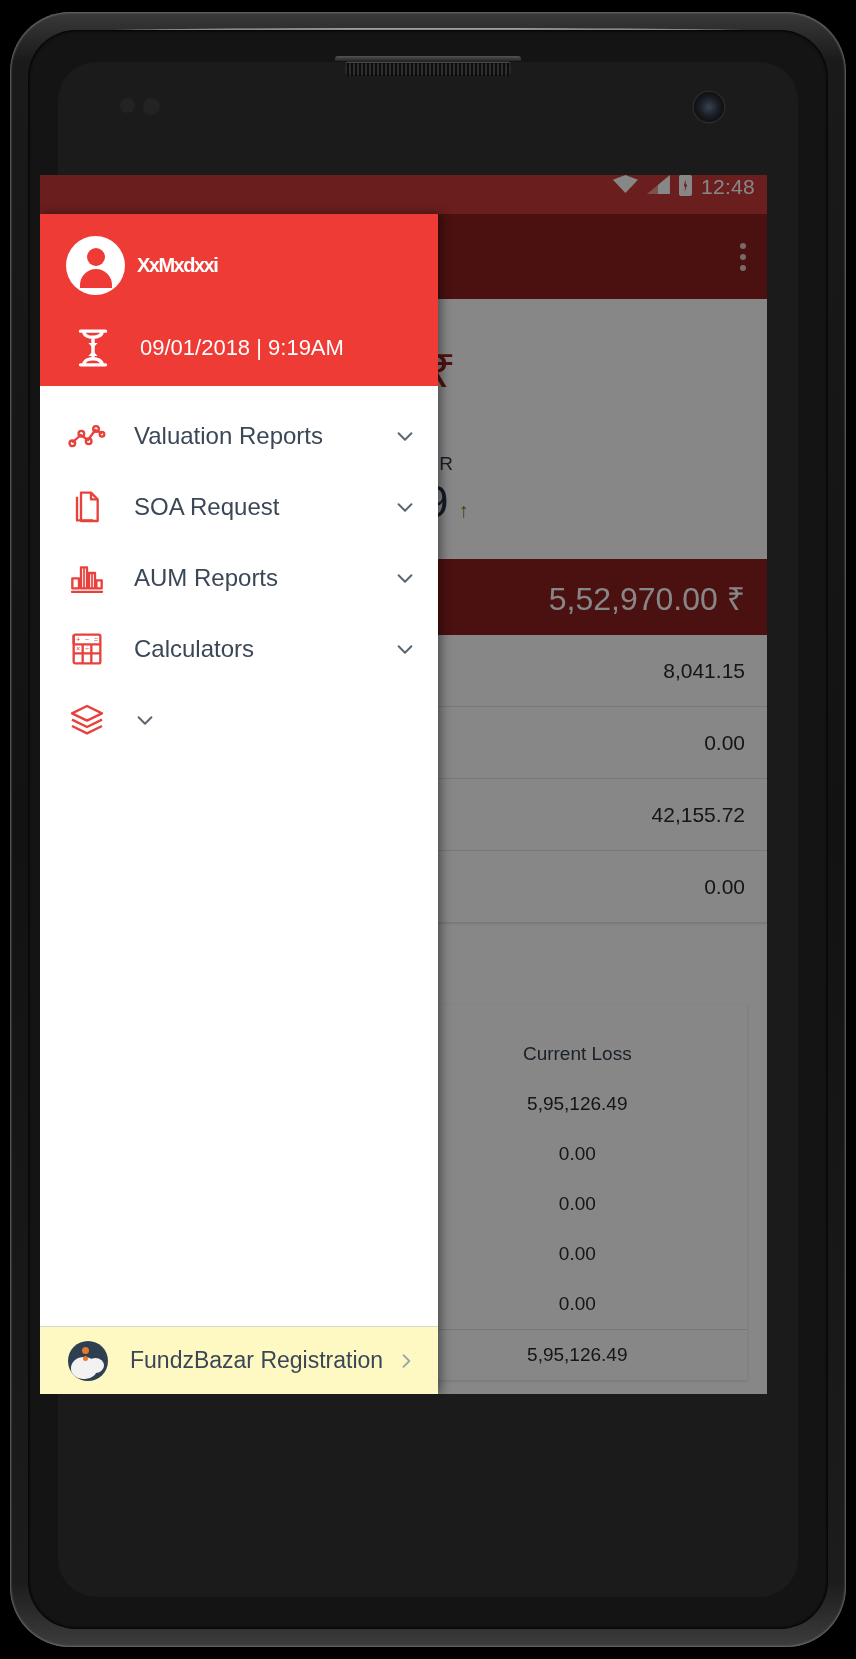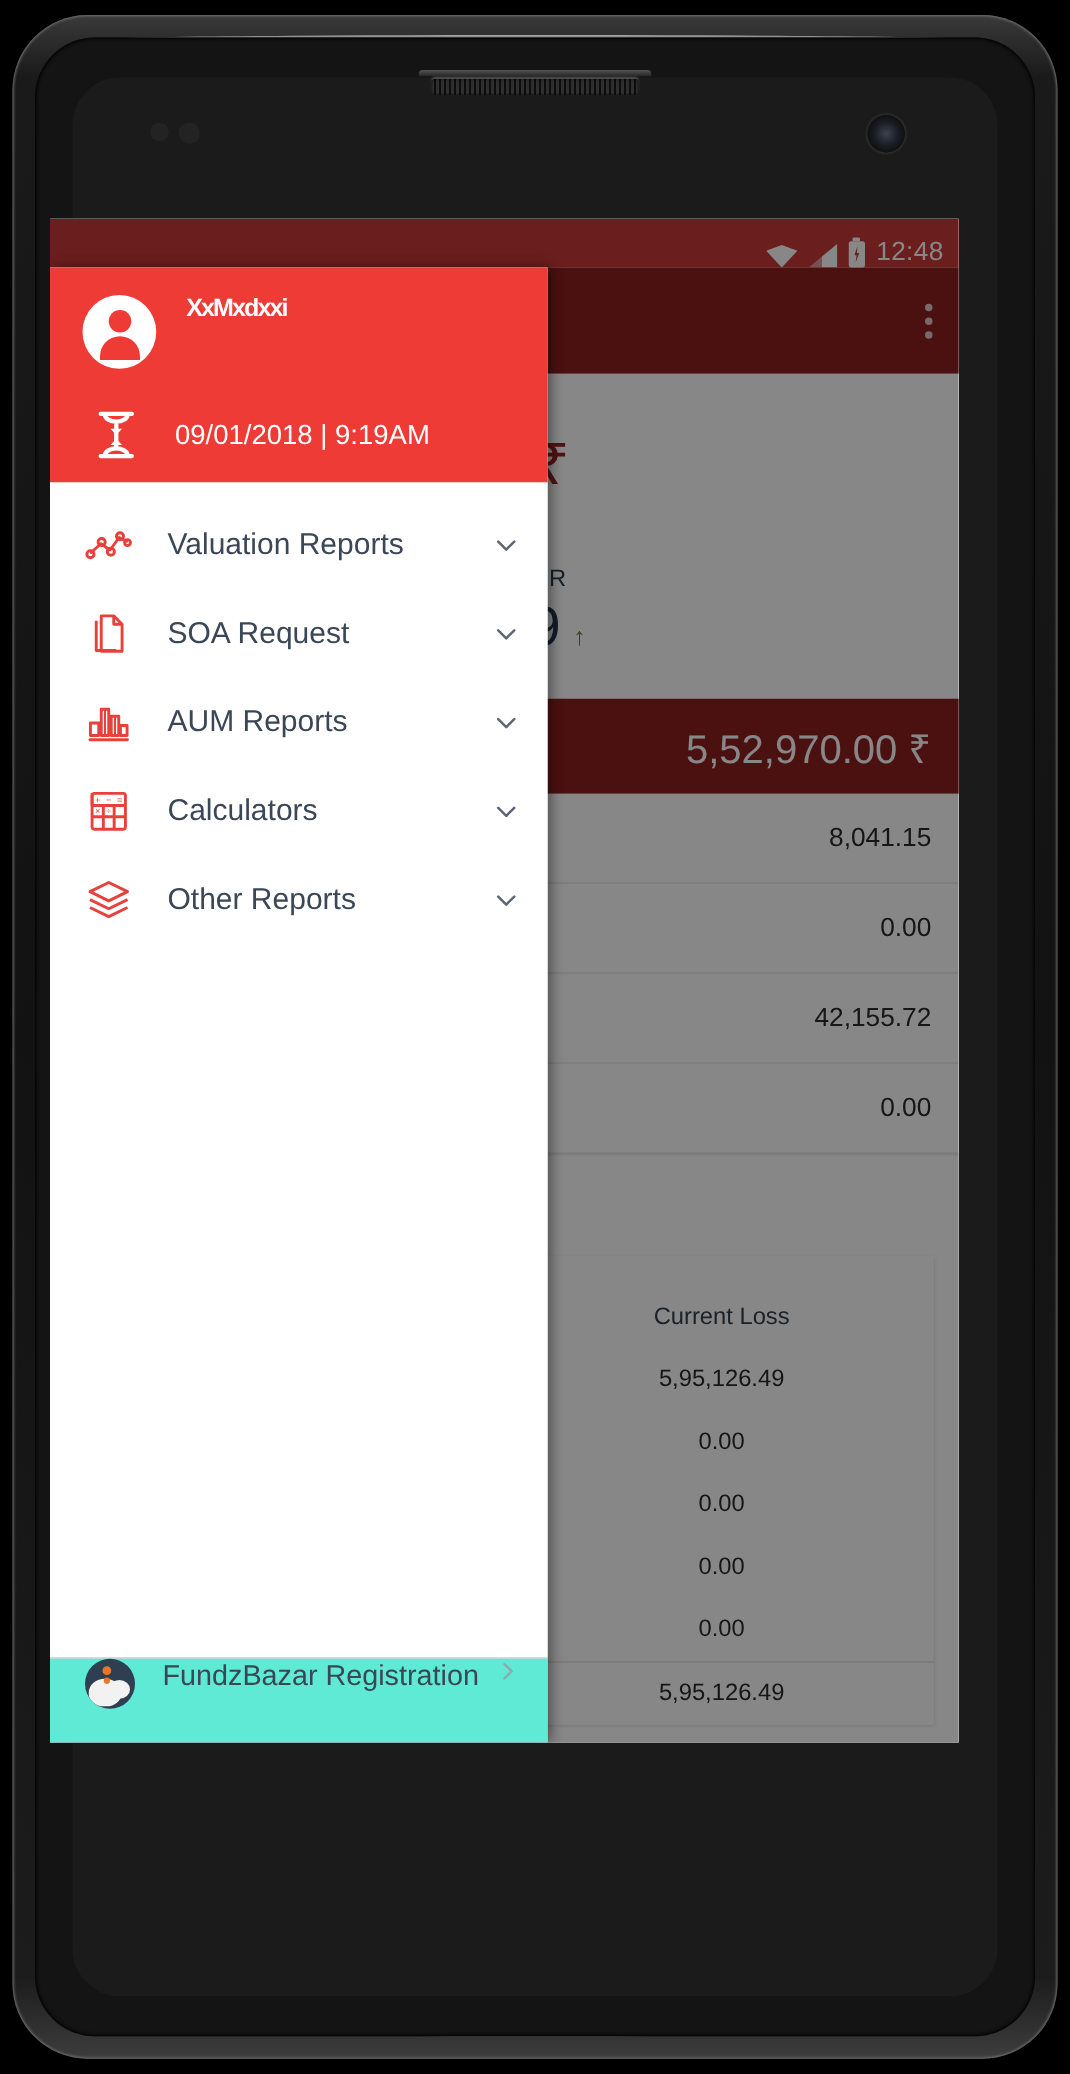--- a/index.html
+++ b/index.html
@@ -86,21 +86,21 @@
     background: #fff;
     overflow: hidden;
   }
 
   
   .bg-layer { position: absolute; inset: 0; background: #fff; }
 
   .statusbar {
     position: absolute; left: 0; top: 0; width: 100%; height: 39px;
     background: #c83a38;
-    display: flex; align-items: flex-end; justify-content: flex-end;
+    display: flex; align-items: flex-start; justify-content: flex-end;
     padding-right: 12px; gap: 9px;
     color: #fff;
   }
   .sb-clock { font-size: 21px; letter-spacing: .3px; }
   .ic-wifi {
     width: 25px; height: 18px;
     clip-path: polygon(50% 100%, 0 26%, 50% 0, 100% 26%);
     background: #fff;
   }
   .ic-signal {
@@ -197,21 +197,21 @@
     width: 398px; height: 1180px;
     background: #fff;
     box-shadow: 3px 0 10px rgba(0,0,0,.45);
     display: flex; flex-direction: column;
   }
   .drawer-header {
     background: #ef3b36; color: #fff;
     height: 172px; padding: 22px 20px 0 26px;
     flex: 0 0 auto;
   }
-  .dh-user { display: flex; align-items: flex-start; gap: 24px; }
+  .dh-user { display: flex; align-items: center; gap: 12px; }
   .avatar {
     width: 59px; height: 59px; border-radius: 50%;
     background: #fff; position: relative; flex: 0 0 auto;
   }
   .avatar:before {
     content:""; position:absolute; left:50%; transform:translateX(-50%);
     top: 12px; width: 18px; height: 18px; border-radius:50%; background:#ef3b36;
   }
   .avatar:after {
     content:""; position:absolute; left:50%; transform:translateX(-50%);
@@ -230,22 +230,22 @@
   .menu-item {
     display: flex; align-items: center;
     height: 71px; padding: 0 22px 0 26px;
   }
   .mi-icon { width: 42px; height: 40px; flex: 0 0 auto; margin-right: 26px; }
   .mi-label { flex: 1 1 auto; font-size: 24px; color: #3b4757; }
   .mi-chevron { width: 22px; height: 22px; flex: 0 0 auto; }
 
   .drawer-footer {
     flex: 0 0 auto; height: 68px;
-    background: #5eead4; border-top: 1px solid #d5d5d5;
-    display: flex; padding: 0 22px 0 28px;
+    background: #fef9c3; border-top: 1px solid #d5d5d5;
+    display: flex; align-items: center; padding: 0 22px 0 28px;
   }
   .fb-logo {
     width: 40px; height: 40px; border-radius: 50%;
     background: #2e3f52; position: relative; overflow: hidden;
     flex: 0 0 auto; margin-right: 22px;
   }
   .fb-logo .w1{position:absolute;left:3px;bottom:2px;width:26px;height:22px;border-radius:50% 50% 45% 45%;background:#f2f2f2;}
   .fb-logo .w2{position:absolute;right:4px;bottom:8px;width:17px;height:15px;border-radius:50%;background:#f2f2f2;}
   .fb-logo .d1{position:absolute;left:14px;top:6px;width:7px;height:7px;border-radius:50%;background:#e8772e;}
   .fb-logo .d2{position:absolute;left:15px;top:15px;width:5px;height:5px;border-radius:50%;background:#e8772e;}
@@ -433,21 +433,20 @@
         </div>
 
         <div class="menu-item">
           <svg class="mi-icon" viewBox="0 0 24 24">
             <g fill="none" stroke="#e8413c" stroke-width="1.4" stroke-linejoin="round">
               <path d="M12 3.6 21 8 12 12.4 3 8z"></path>
               <path d="M3 11.8 12 16.2 21 11.8"></path>
               <path d="M3 15.6 12 20 21 15.6"></path>
             </g>
           </svg>
-          <div class="mi-label">Other Reports</div>
           <svg class="mi-chevron" viewBox="0 0 24 24">
             <path fill="none" stroke="#5c6775" stroke-width="2.2" stroke-linecap="round" stroke-linejoin="round" d="M5 9l7 7 7-7"></path>
           </svg>
         </div>
 
       </div>
 
       <div class="drawer-footer">
         <div class="fb-logo">
           <span class="w1"></span>

